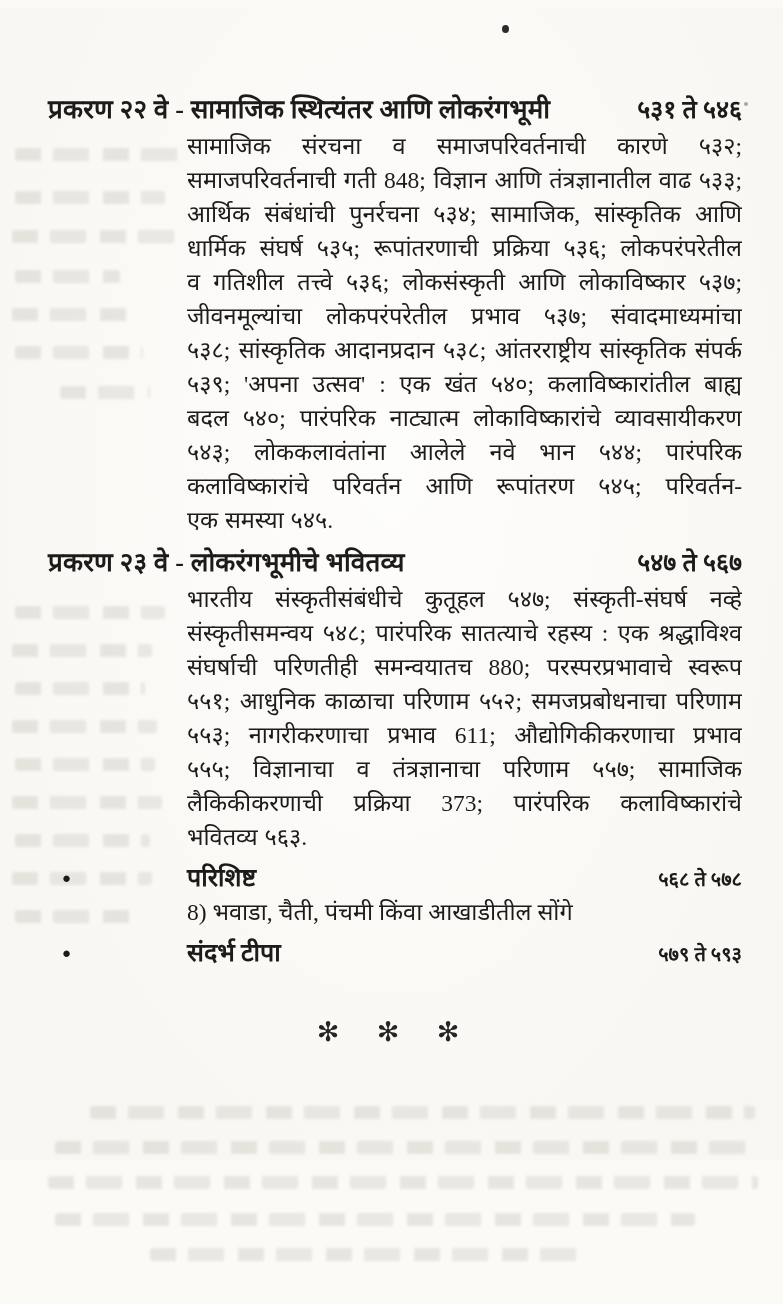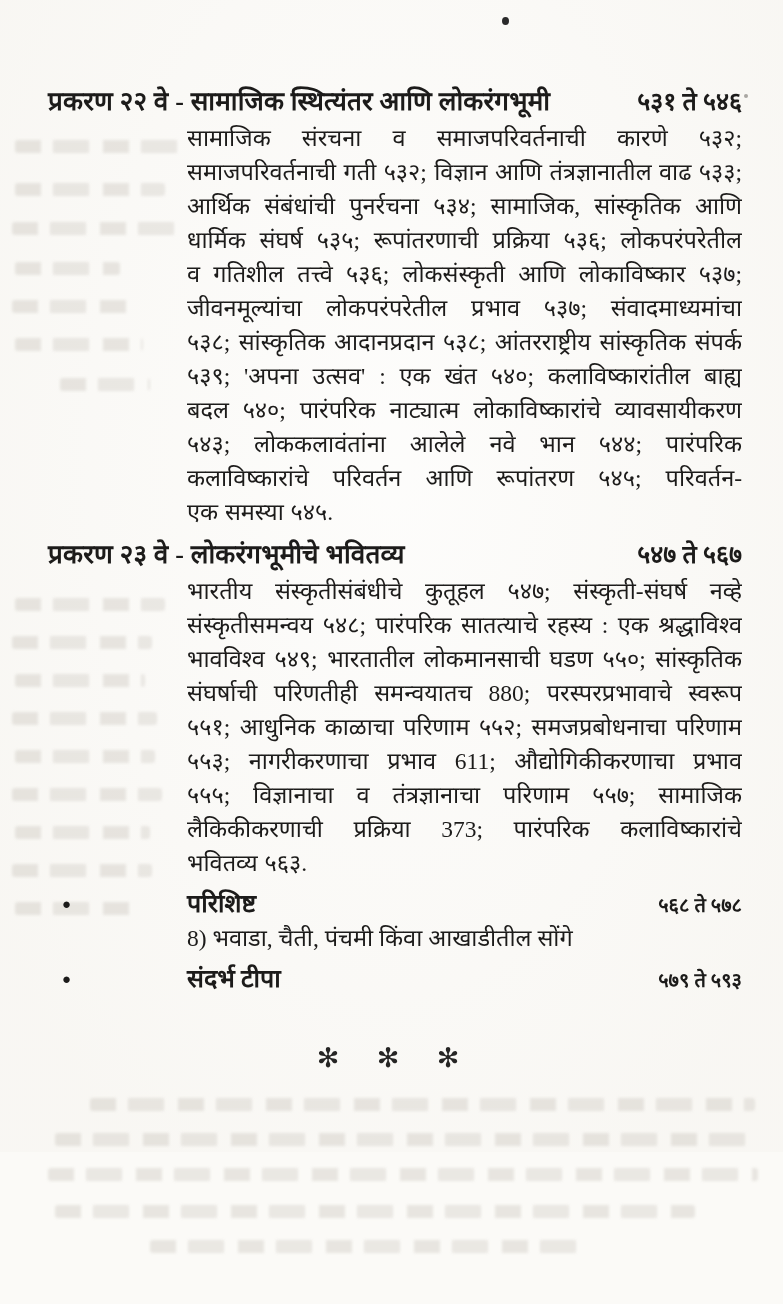--- a/index.html
+++ b/index.html
@@ -8,20 +8,21 @@
     background:#fbfaf7;
     font-family:"Liberation Serif","DejaVu Serif",serif;
     color:#1c1b1a;
     overflow:hidden;
   }
   .page{
     position:relative;width:783px;height:1152px;
     background:
       radial-gradient(ellipse at 50% 40%, rgba(255,255,255,0.55), rgba(240,237,231,0.25) 85%),
       #fbfaf7;
+    margin-top: 8px;
   }
   
   .speck{position:absolute;left:502px;top:17px;width:7px;height:8px;border-radius:50%;background:#2a2a2a;}
   .speck2{position:absolute;left:744px;top:94px;width:4px;height:4px;border-radius:50%;background:rgba(90,85,80,.5);}
 
   
   .bleed{
     position:absolute;height:13px;border-radius:3px;
     background:repeating-linear-gradient(90deg,
       rgba(148,139,126,.34) 0 26px, rgba(148,139,126,0) 26px 38px,
@@ -101,21 +102,21 @@
 
   <div class="toc">
 
     <section>
       <div class="chapter-head">
         <span class="chapter-title">प्रकरण २२ वे - सामाजिक स्थित्यंतर आणि लोकरंगभूमी</span>
         <span class="chapter-pages">५३१ ते ५४६</span>
       </div>
       <div class="chapter-body">
         <div class="bline">सामाजिक संरचना व समाजपरिवर्तनाची कारणे ५३२;</div>
-        <div class="bline">समाजपरिवर्तनाची गती ५३२; विज्ञान आणि तंत्रज्ञानातील वाढ ५३३;</div>
+        <div class="bline">समाजपरिवर्तनाची गती 848; विज्ञान आणि तंत्रज्ञानातील वाढ ५३३;</div>
         <div class="bline">आर्थिक संबंधांची पुनर्रचना ५३४; सामाजिक, सांस्कृतिक आणि</div>
         <div class="bline">धार्मिक संघर्ष ५३५; रूपांतरणाची प्रक्रिया ५३६; लोकपरंपरेतील स्थिर</div>
         <div class="bline">व गतिशील तत्त्वे ५३६; लोकसंस्कृती आणि लोकाविष्कार ५३७; नव्या</div>
         <div class="bline">जीवनमूल्यांचा लोकपरंपरेतील प्रभाव ५३७; संवादमाध्यमांचा परिणाम</div>
         <div class="bline">५३८; सांस्कृतिक आदानप्रदान ५३८; आंतरराष्ट्रीय सांस्कृतिक संपर्क</div>
         <div class="bline">५३९; 'अपना उत्सव' : एक खंत ५४०; कलाविष्कारांतील बाह्य</div>
         <div class="bline">बदल ५४०; पारंपरिक नाट्यात्म लोकाविष्कारांचे व्यावसायीकरण</div>
         <div class="bline">५४३; लोककलावंतांना आलेले नवे भान ५४४; पारंपरिक</div>
         <div class="bline">कलाविष्कारांचे परिवर्तन आणि रूपांतरण ५४५; परिवर्तन-प्रक्रियेतील</div>
         <div class="bline last">एक समस्या ५४५.</div>
@@ -123,21 +124,20 @@
     </section>
 
     <section class="ch2">
       <div class="chapter-head">
         <span class="chapter-title">प्रकरण २३ वे - लोकरंगभूमीचे भवितव्य</span>
         <span class="chapter-pages">५४७ ते ५६७</span>
       </div>
       <div class="chapter-body">
         <div class="bline">भारतीय संस्कृतीसंबंधीचे कुतूहल ५४७; संस्कृती-संघर्ष नव्हे</div>
         <div class="bline">संस्कृतीसमन्वय ५४८; पारंपरिक सातत्याचे रहस्य : एक श्रद्धाविश्व व</div>
-        <div class="bline">भावविश्व ५४९; भारतातील लोकमानसाची घडण ५५०; सांस्कृतिक</div>
         <div class="bline">संघर्षाची परिणतीही समन्वयातच 880; परस्परप्रभावाचे स्वरूप</div>
         <div class="bline">५५१; आधुनिक काळाचा परिणाम ५५२; समजप्रबोधनाचा परिणाम</div>
         <div class="bline">५५३; नागरीकरणाचा प्रभाव 611; औद्योगिकीकरणाचा प्रभाव</div>
         <div class="bline">५५५; विज्ञानाचा व तंत्रज्ञानाचा परिणाम ५५७; सामाजिक परिवर्तनाचा</div>
         <div class="bline">लैकिकीकरणाची प्रक्रिया 373; पारंपरिक कलाविष्कारांचे</div>
         <div class="bline last">भवितव्य ५६३.</div>
       </div>
     </section>
 
     <div class="bullet-row">

